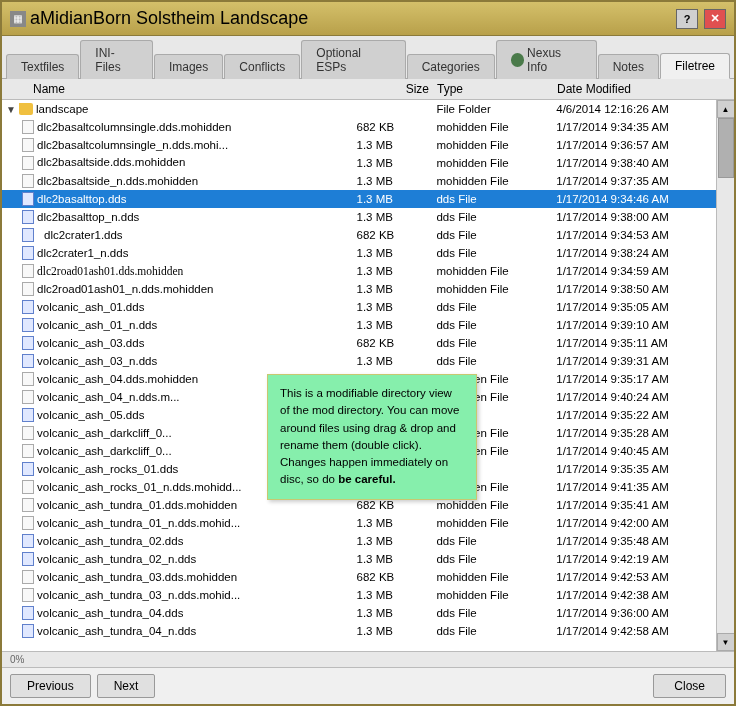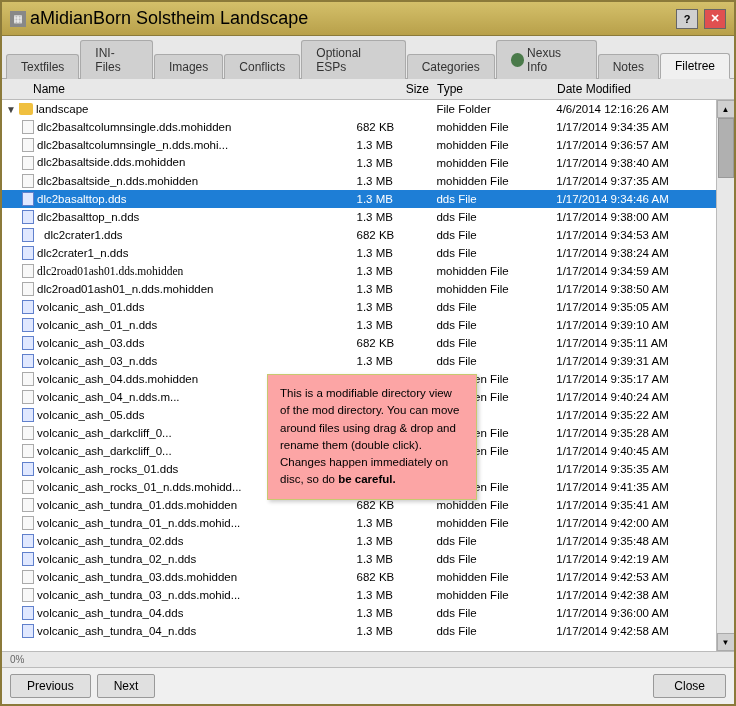--- a/index.html
+++ b/index.html
@@ -249,21 +249,21 @@
       background: #e0e0e0;
       border: 1px solid #999;
       cursor: pointer;
       font-size: 12px;
       border-radius: 2px;
     }
     .tooltip-popup {
       position: absolute;
       top: 295px;
       left: 265px;
-      background: #fca5a5;
+      background: #86efac;
       border: 1px solid #c8c870;
       padding: 10px 12px;
       width: 210px;
       font-size: 11.5px;
       line-height: 1.5;
       z-index: 100;
       box-shadow: 2px 2px 4px rgba(0,0,0,0.2);
     }
     .status-bar {
       background: #e8e8e8;

